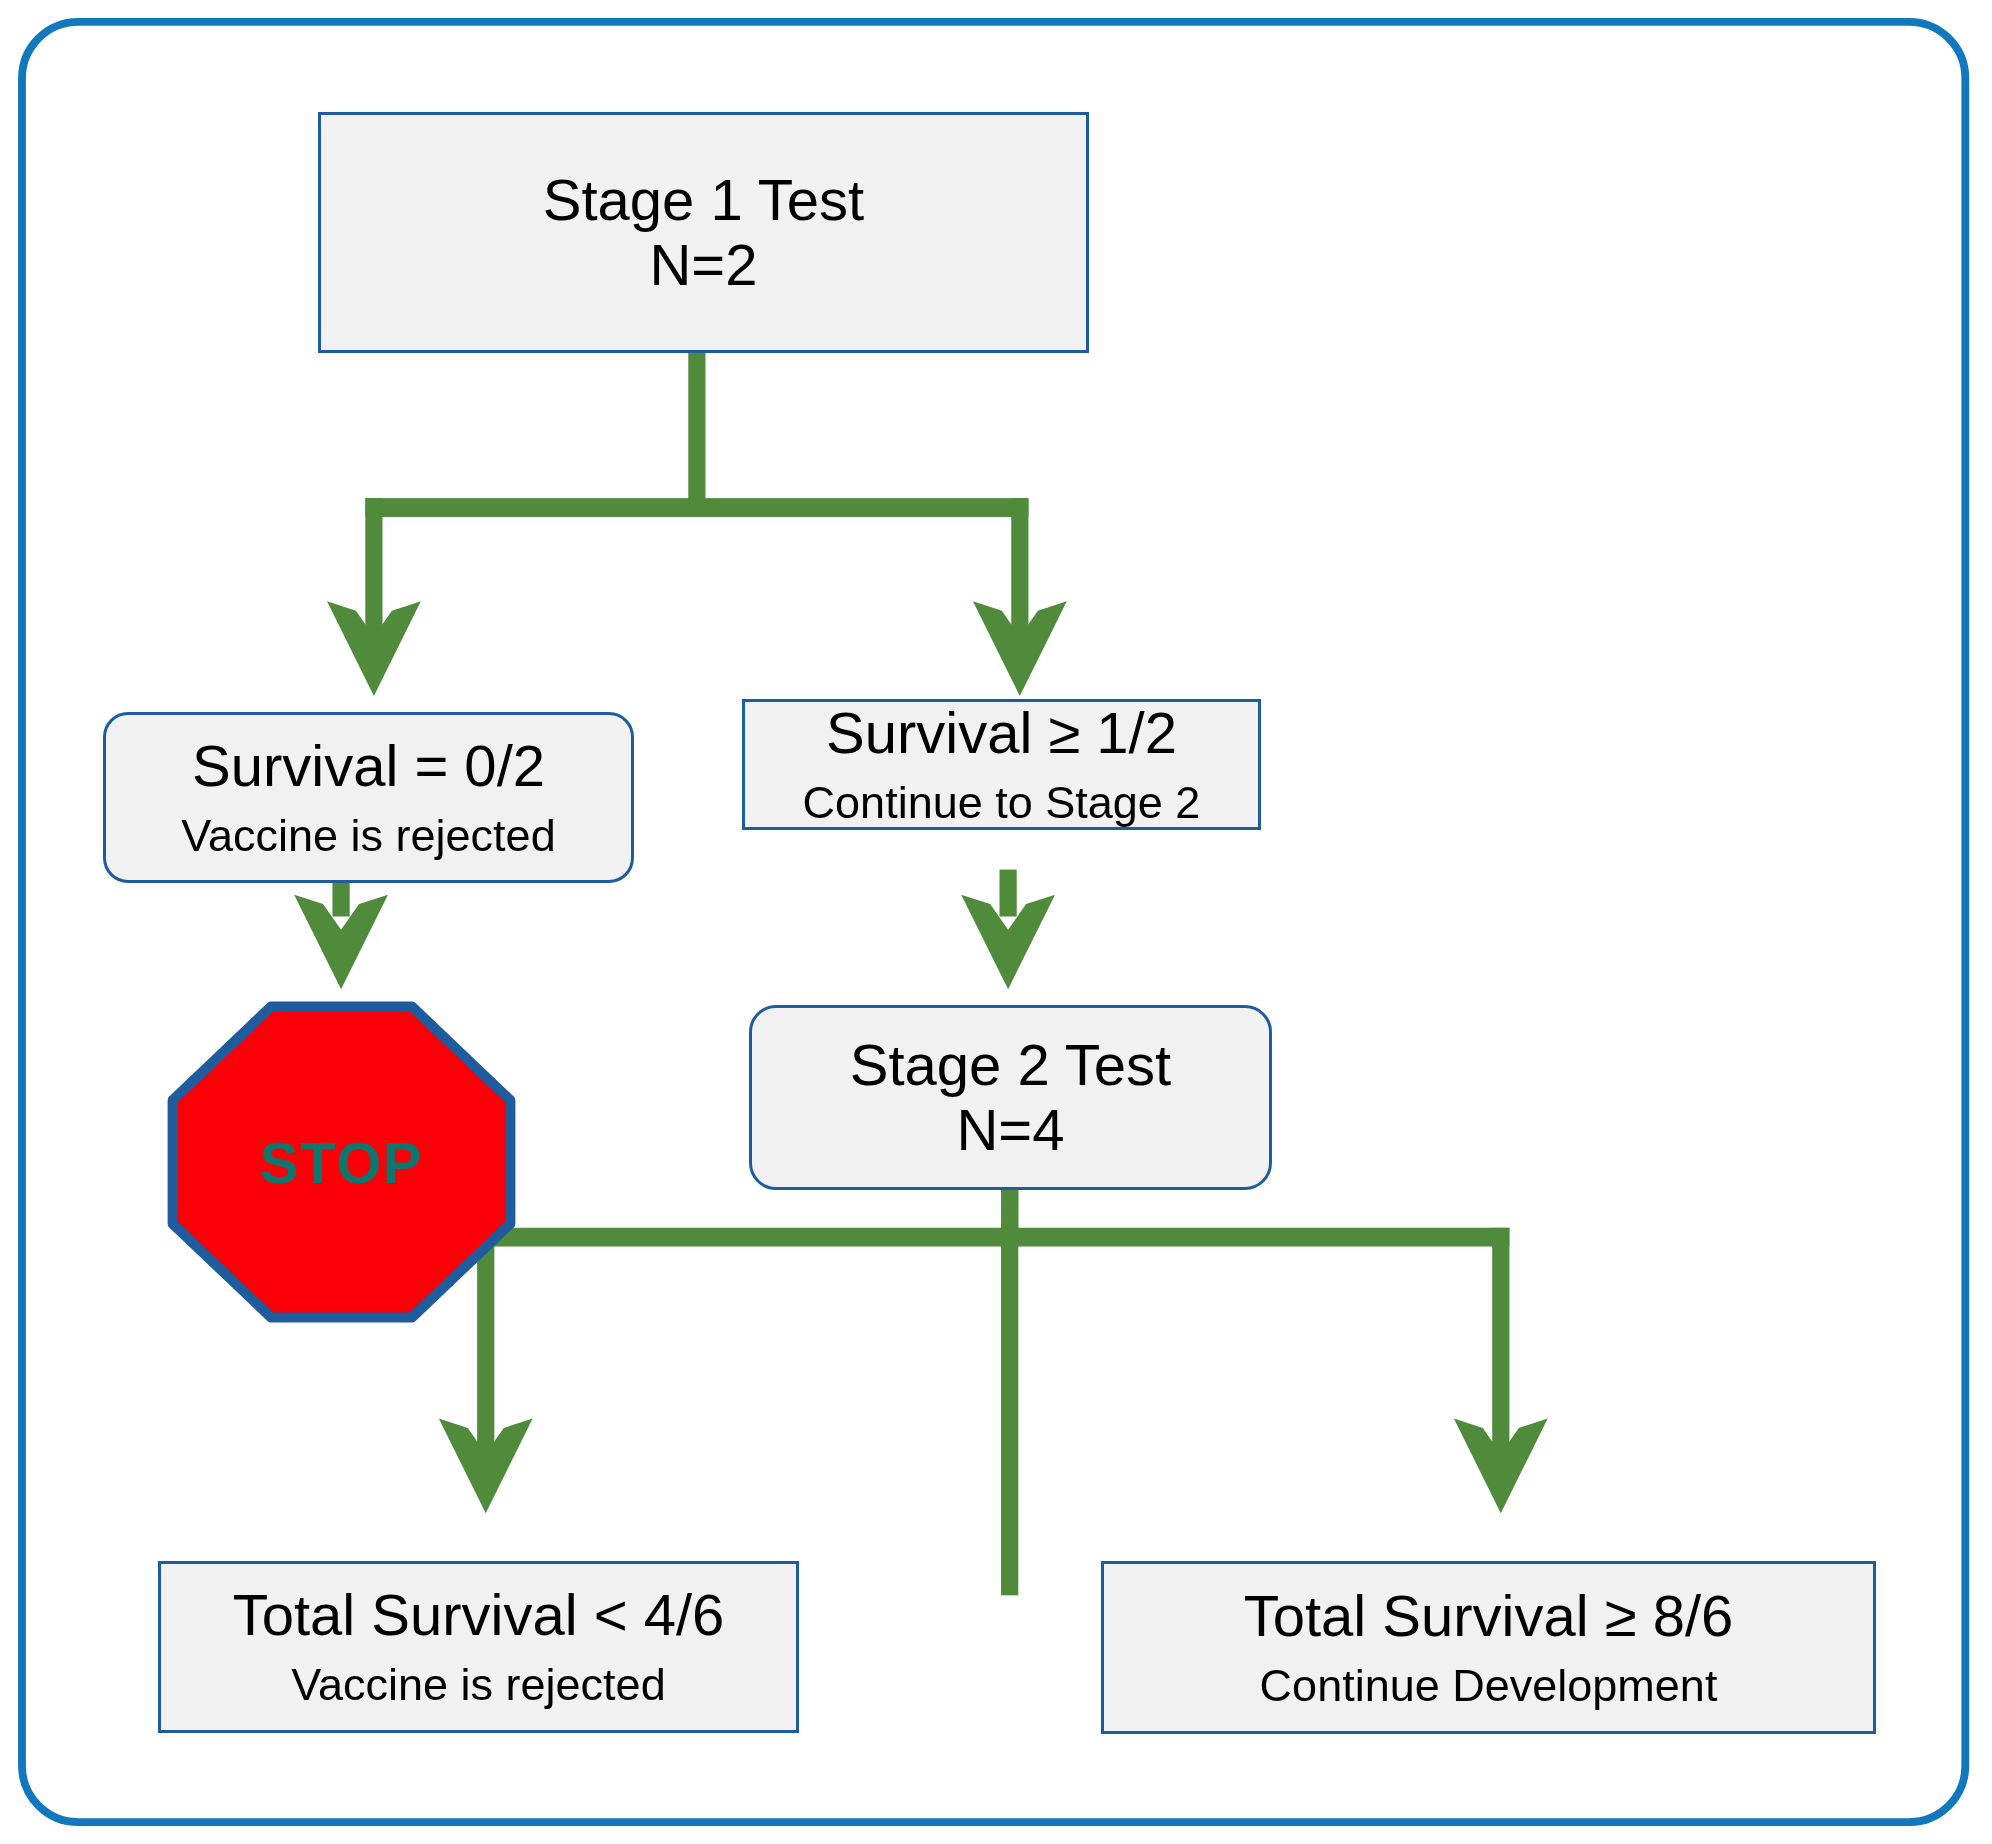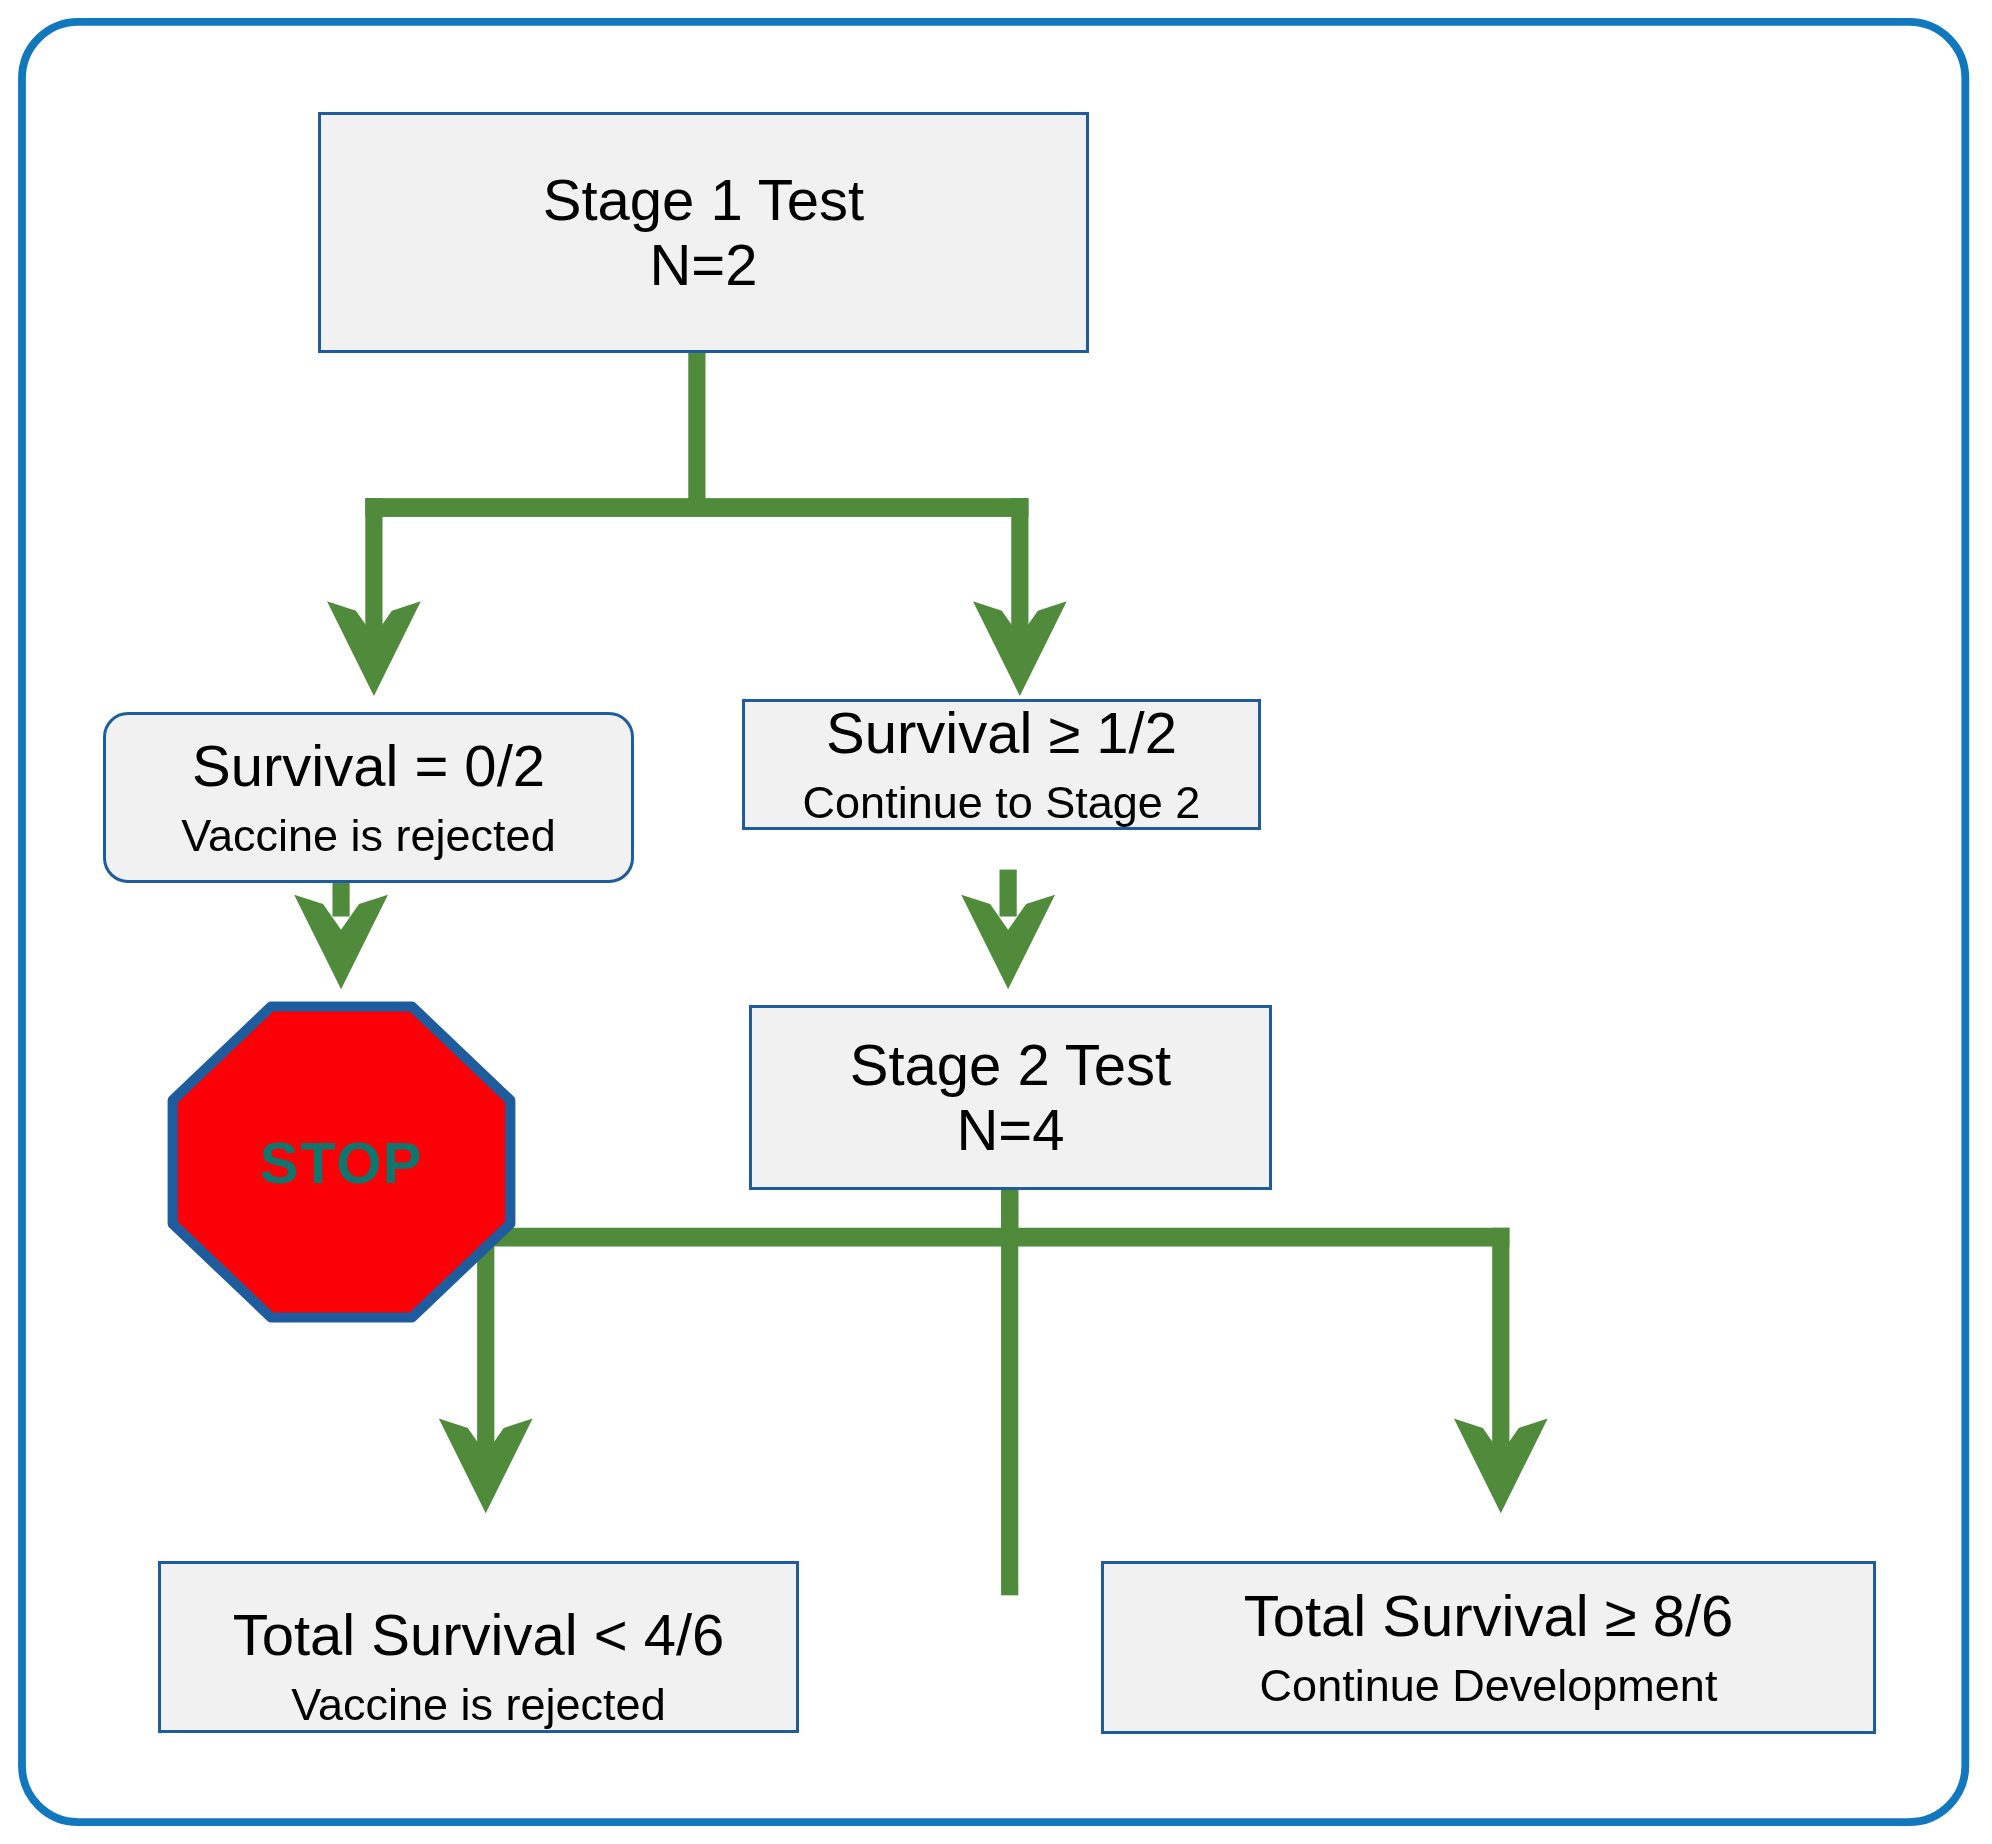--- a/index.html
+++ b/index.html
@@ -130,26 +130,26 @@
     <div class="node-sub">Continue to Stage 2</div>
   </div>
 
   <div id="stop-sign">
     <svg viewBox="0 0 446 412">
       <polygon points="133,7 313,7 439,127 439,285 313,405 133,405 7,285 7,127" fill="#FB0007" stroke="#1F5C9E" stroke-width="13" stroke-linejoin="round"></polygon>
     </svg>
     <div id="stop-label">STOP</div>
   </div>
 
-  <div class="node-box" id="node-stage2" style="left:749px; top:1005px; width:523px; height:185px;">
+  <div class="node-box" id="node-stage2" style="left:749px; top:1005px; width:523px; height:185px;border-radius:27px;">
     <div class="node-title">Stage 2 Test</div>
     <div class="node-title">N=4</div>
   </div>
 
-  <div class="node-box" id="node-stage2-fail" style="left:158px; top:1561px; width:641px; height:172px;justify-content:flex-end;">
+  <div class="node-box" id="node-stage2-fail" style="left:158px; top:1561px; width:641px; height:172px;">
     <div class="node-title">Total Survival &lt; 4/6</div>
     <div class="node-sub">Vaccine is rejected</div>
   </div>
 
   <div class="node-box" id="node-stage2-pass" style="left:1101px; top:1561px; width:775px; height:173px;">
     <div class="node-title">Total Survival ≥ 8/6</div>
     <div class="node-sub">Continue Development</div>
   </div>
 
 </div>

